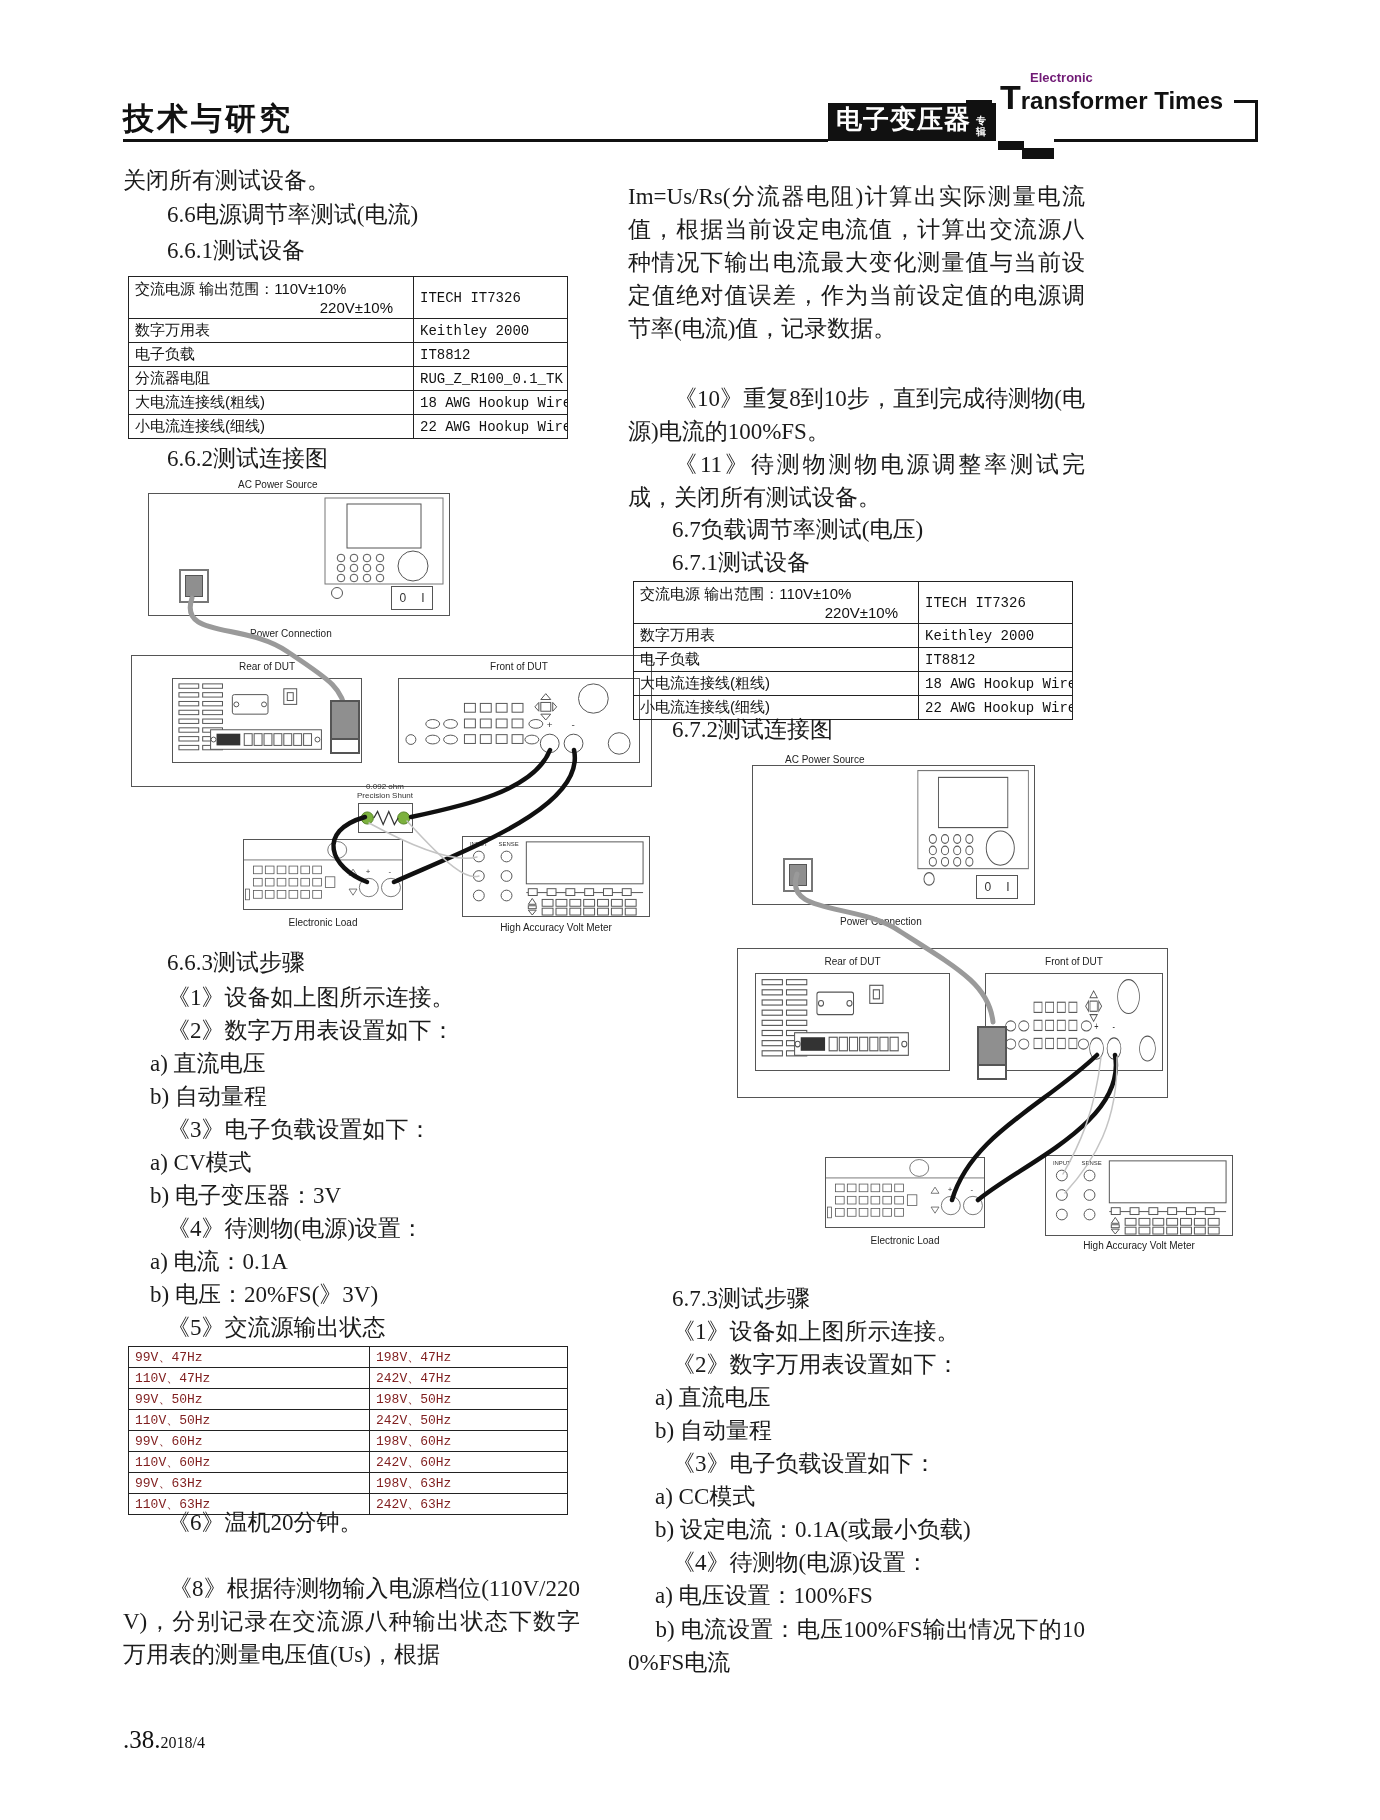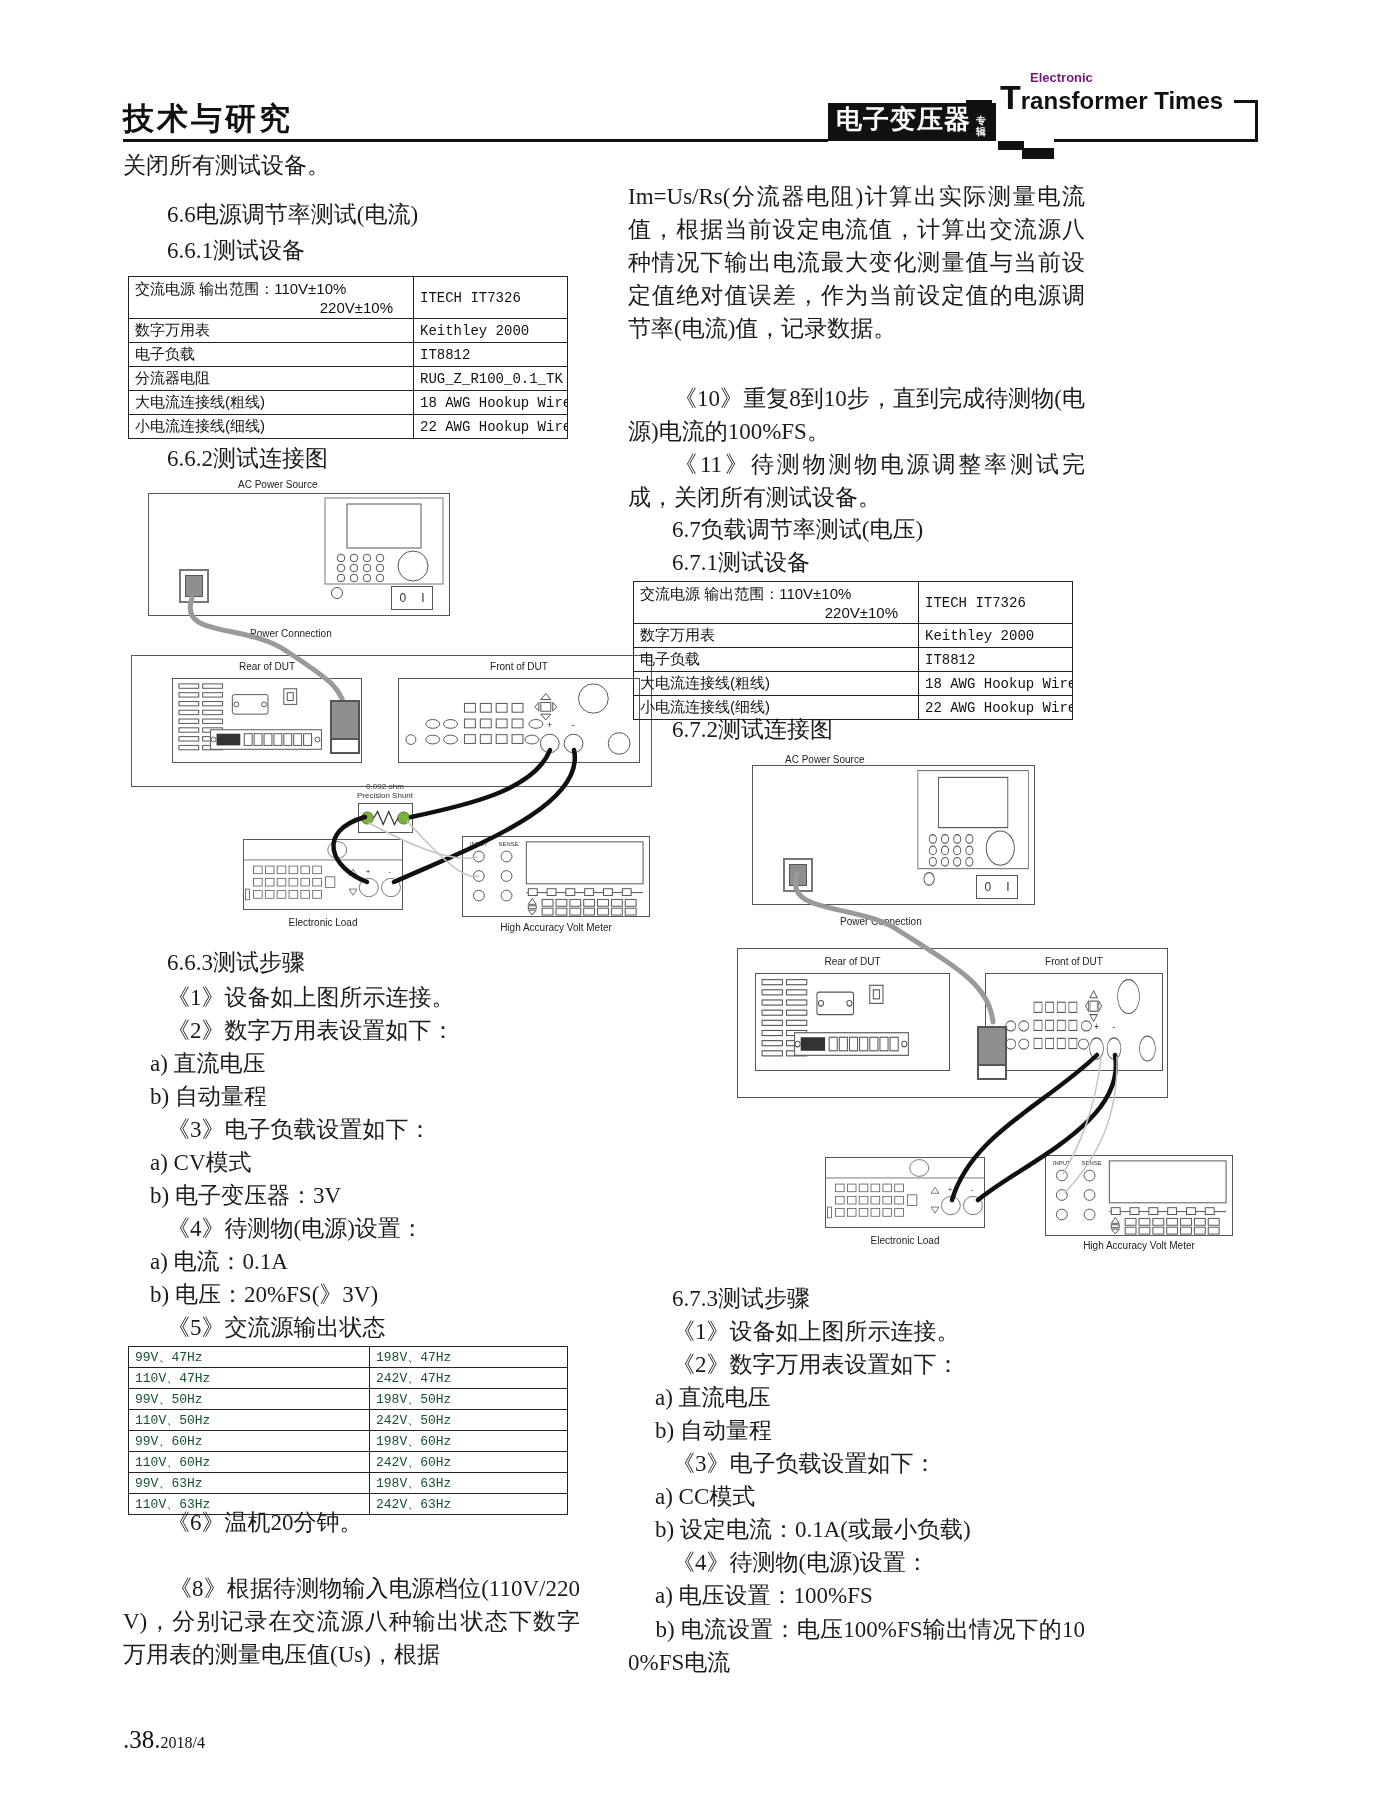--- a/index.html
+++ b/index.html
@@ -19,21 +19,21 @@
   .para{position:absolute;font:23px/33px "Liberation Serif","DejaVu Serif",serif;color:#1b1b1b;
         text-align:justify;word-break:break-all;width:457px}
   .ti2{text-indent:2em}.ti1{text-indent:1.2em}
   
   table{position:absolute;border-collapse:collapse;table-layout:fixed}
   .etable td,.vtable td{border:1.3px solid #222;padding:1px 6px;vertical-align:middle;overflow:hidden;white-space:nowrap}
   .etable{border:1.6px solid #222}
   .etable td.lc{font:15px "Liberation Sans",sans-serif;color:#111}
   .etable td.vc{font:14px "Liberation Mono","DejaVu Sans Mono",monospace;color:#111}
   .etable .l2{text-align:right;padding-right:14px}
-  .vtable td{font:13px "Liberation Mono","DejaVu Sans Mono",monospace;color:#14532d;height:17px}
+  .vtable td{font:13px "Liberation Mono","DejaVu Sans Mono",monospace;color:#7f1d1d;height:17px}
   
   .diagram{position:absolute}
   .dlabel{position:absolute;font:10px "Liberation Sans",sans-serif;color:#222;white-space:nowrap}
   .dlabel.sm{font-size:8px;color:#333}
   .dev{position:absolute;background:#fff;border:1.5px solid #555;box-sizing:border-box}
   .dev svg{display:block;width:100%;height:100%}
   .lin{fill:#fff;stroke:#555;stroke-width:1}
   .lin2{fill:none;stroke:#777;stroke-width:1}
   .dkf{fill:#333;stroke:none}
   .grn{fill:#7cb13e;stroke:#4e7d1e;stroke-width:1}
@@ -67,21 +67,21 @@
   </div>
   <div class="rule" style="left:998px;top:141px;width:26px;height:9px"></div>
   <div class="rule" style="left:1022px;top:148px;width:32px;height:11px"></div>
   <div class="enlogo-top" style="left:1030px;top:70px">Electronic</div>
   <div class="enlogo-main" style="left:1000px;top:78px">Transformer Times</div>
   <div class="rule" style="left:966px;top:100px;width:26px;height:3px"></div>
   <div class="rule" style="left:1234px;top:100px;width:24px;height:3px"></div>
   <div class="rule" style="left:1255px;top:100px;width:3px;height:41px"></div>
   <div class="rule" style="left:1054px;top:139px;width:204px;height:2.5px"></div>
 
-  <div class="step" style="left:123px;top:150px">关闭所有测试设备。</div>
+  <div class="step" style="left:123px;top:165px">关闭所有测试设备。</div>
   <div class="h" style="left:167px;top:199px">6.6电源调节率测试(电流)</div>
   <div class="h" style="left:167px;top:235px">6.6.1测试设备</div>
 
   <table class="etable" style="left:128px;top:276px;width:440px">
     <tbody>
         <tr style="height:42px">
       <td class="lc" style="width:272px">
         <div>交流电源 输出范围：110V±10%</div>
         <div class="l2">220V±10%</div>
       </td>

